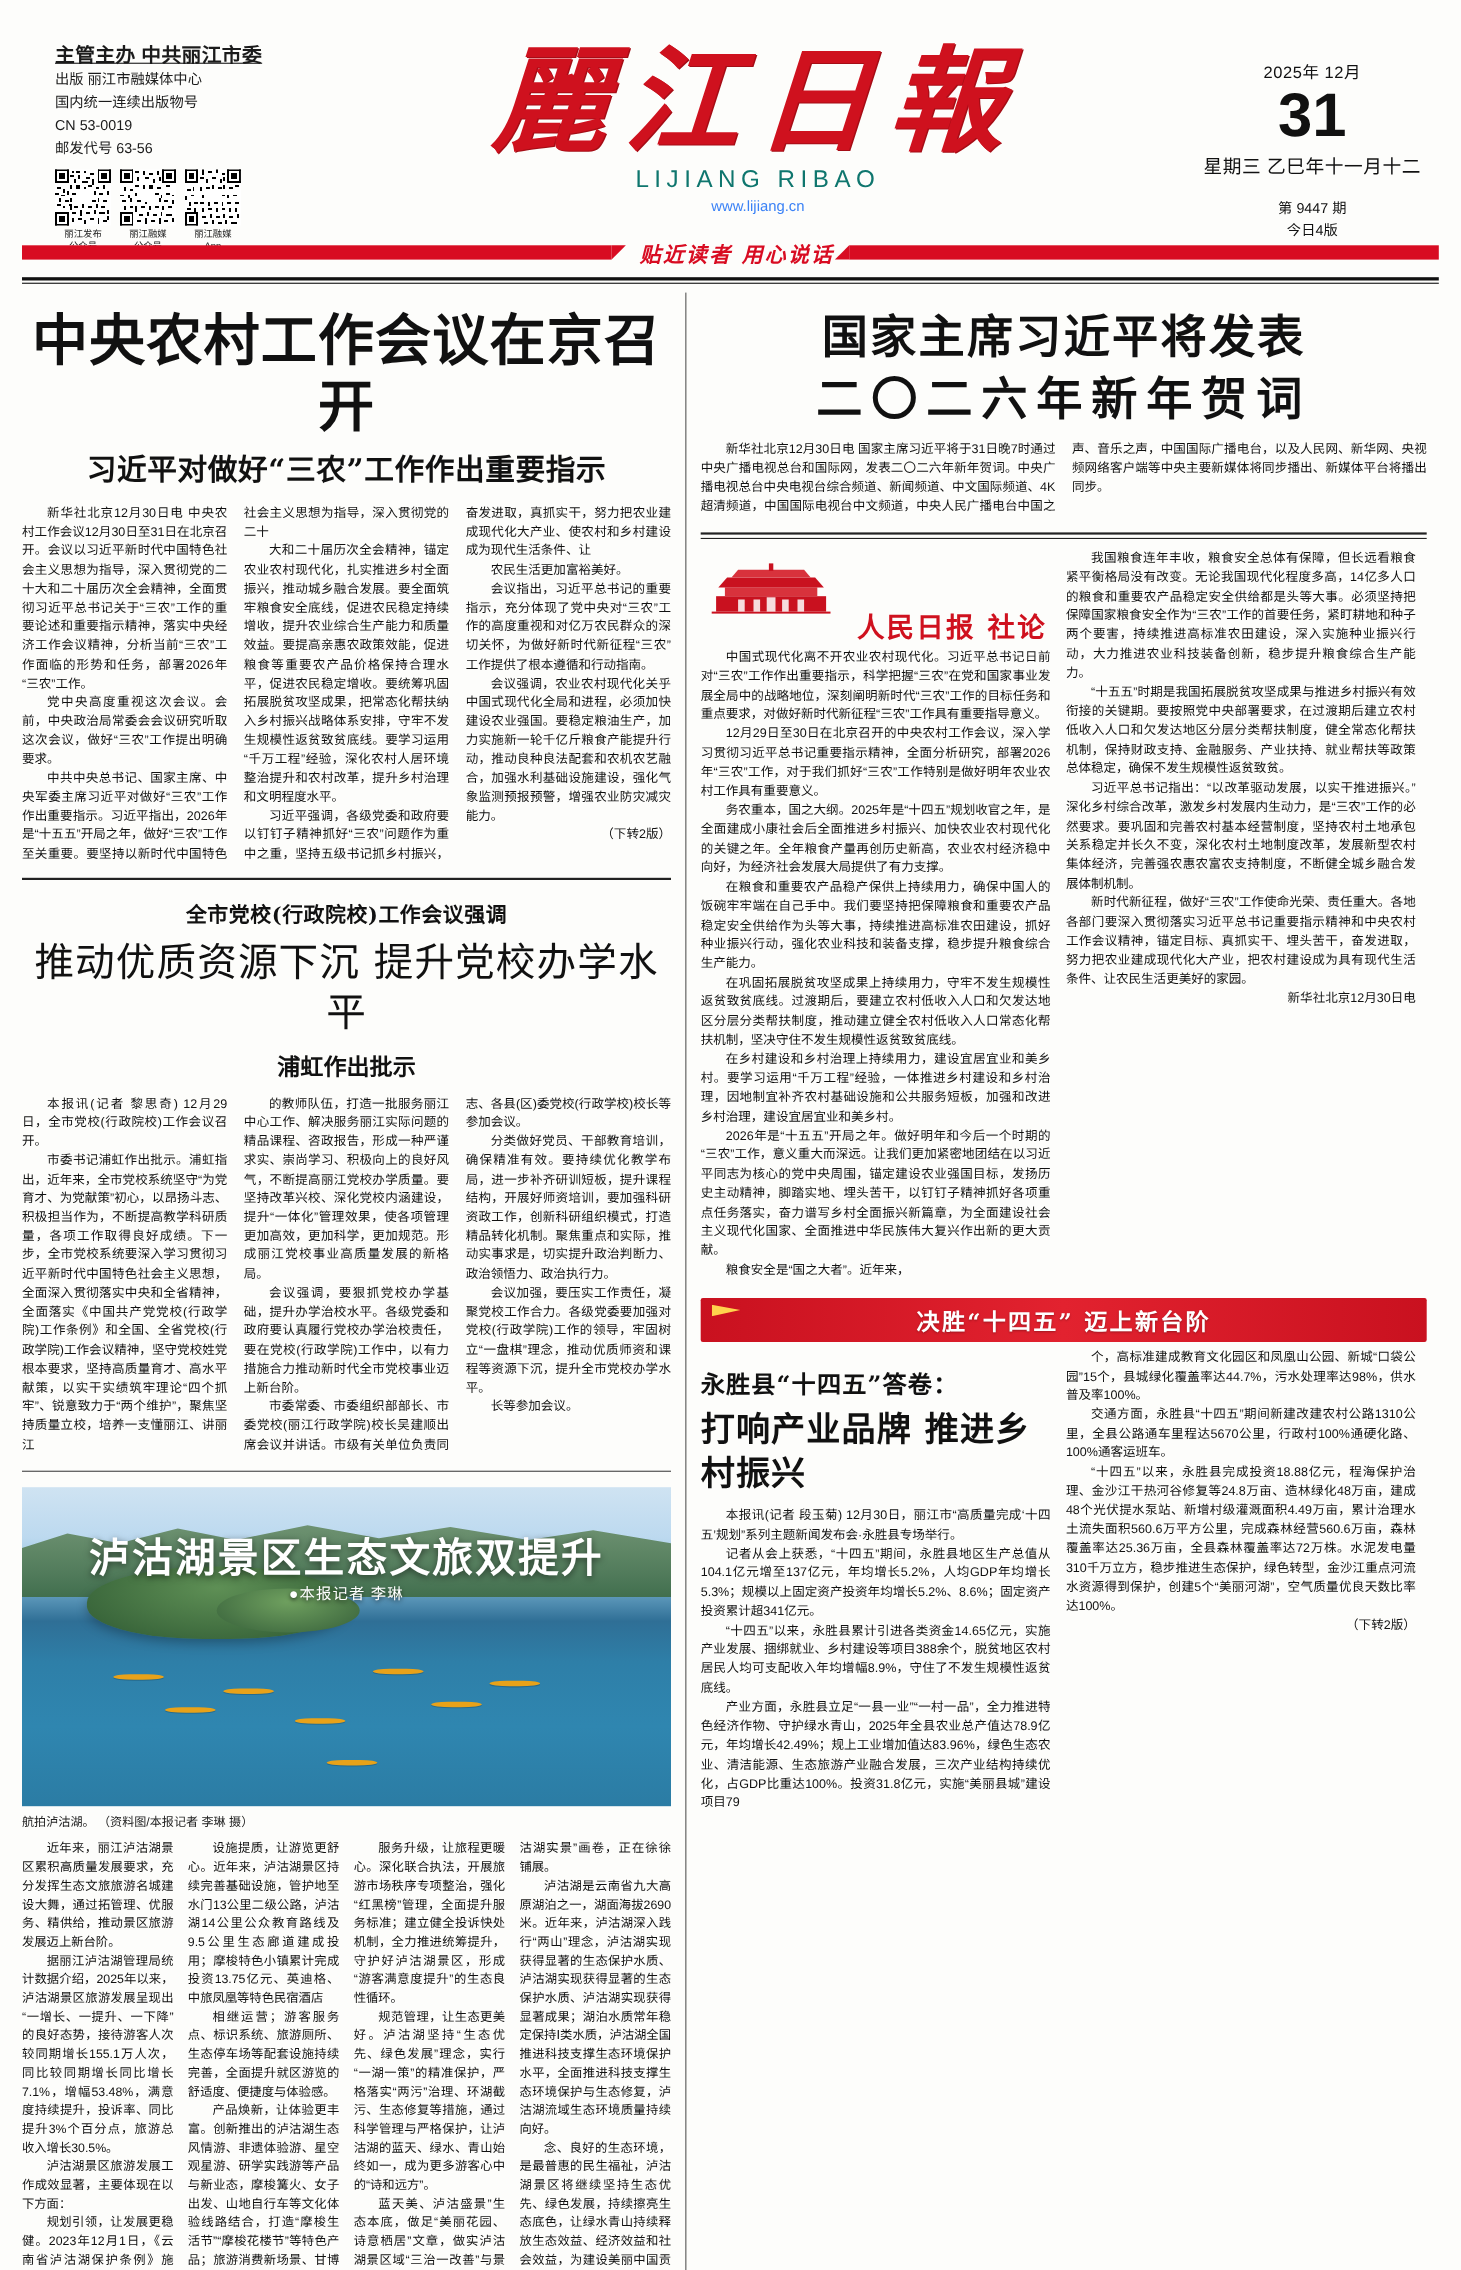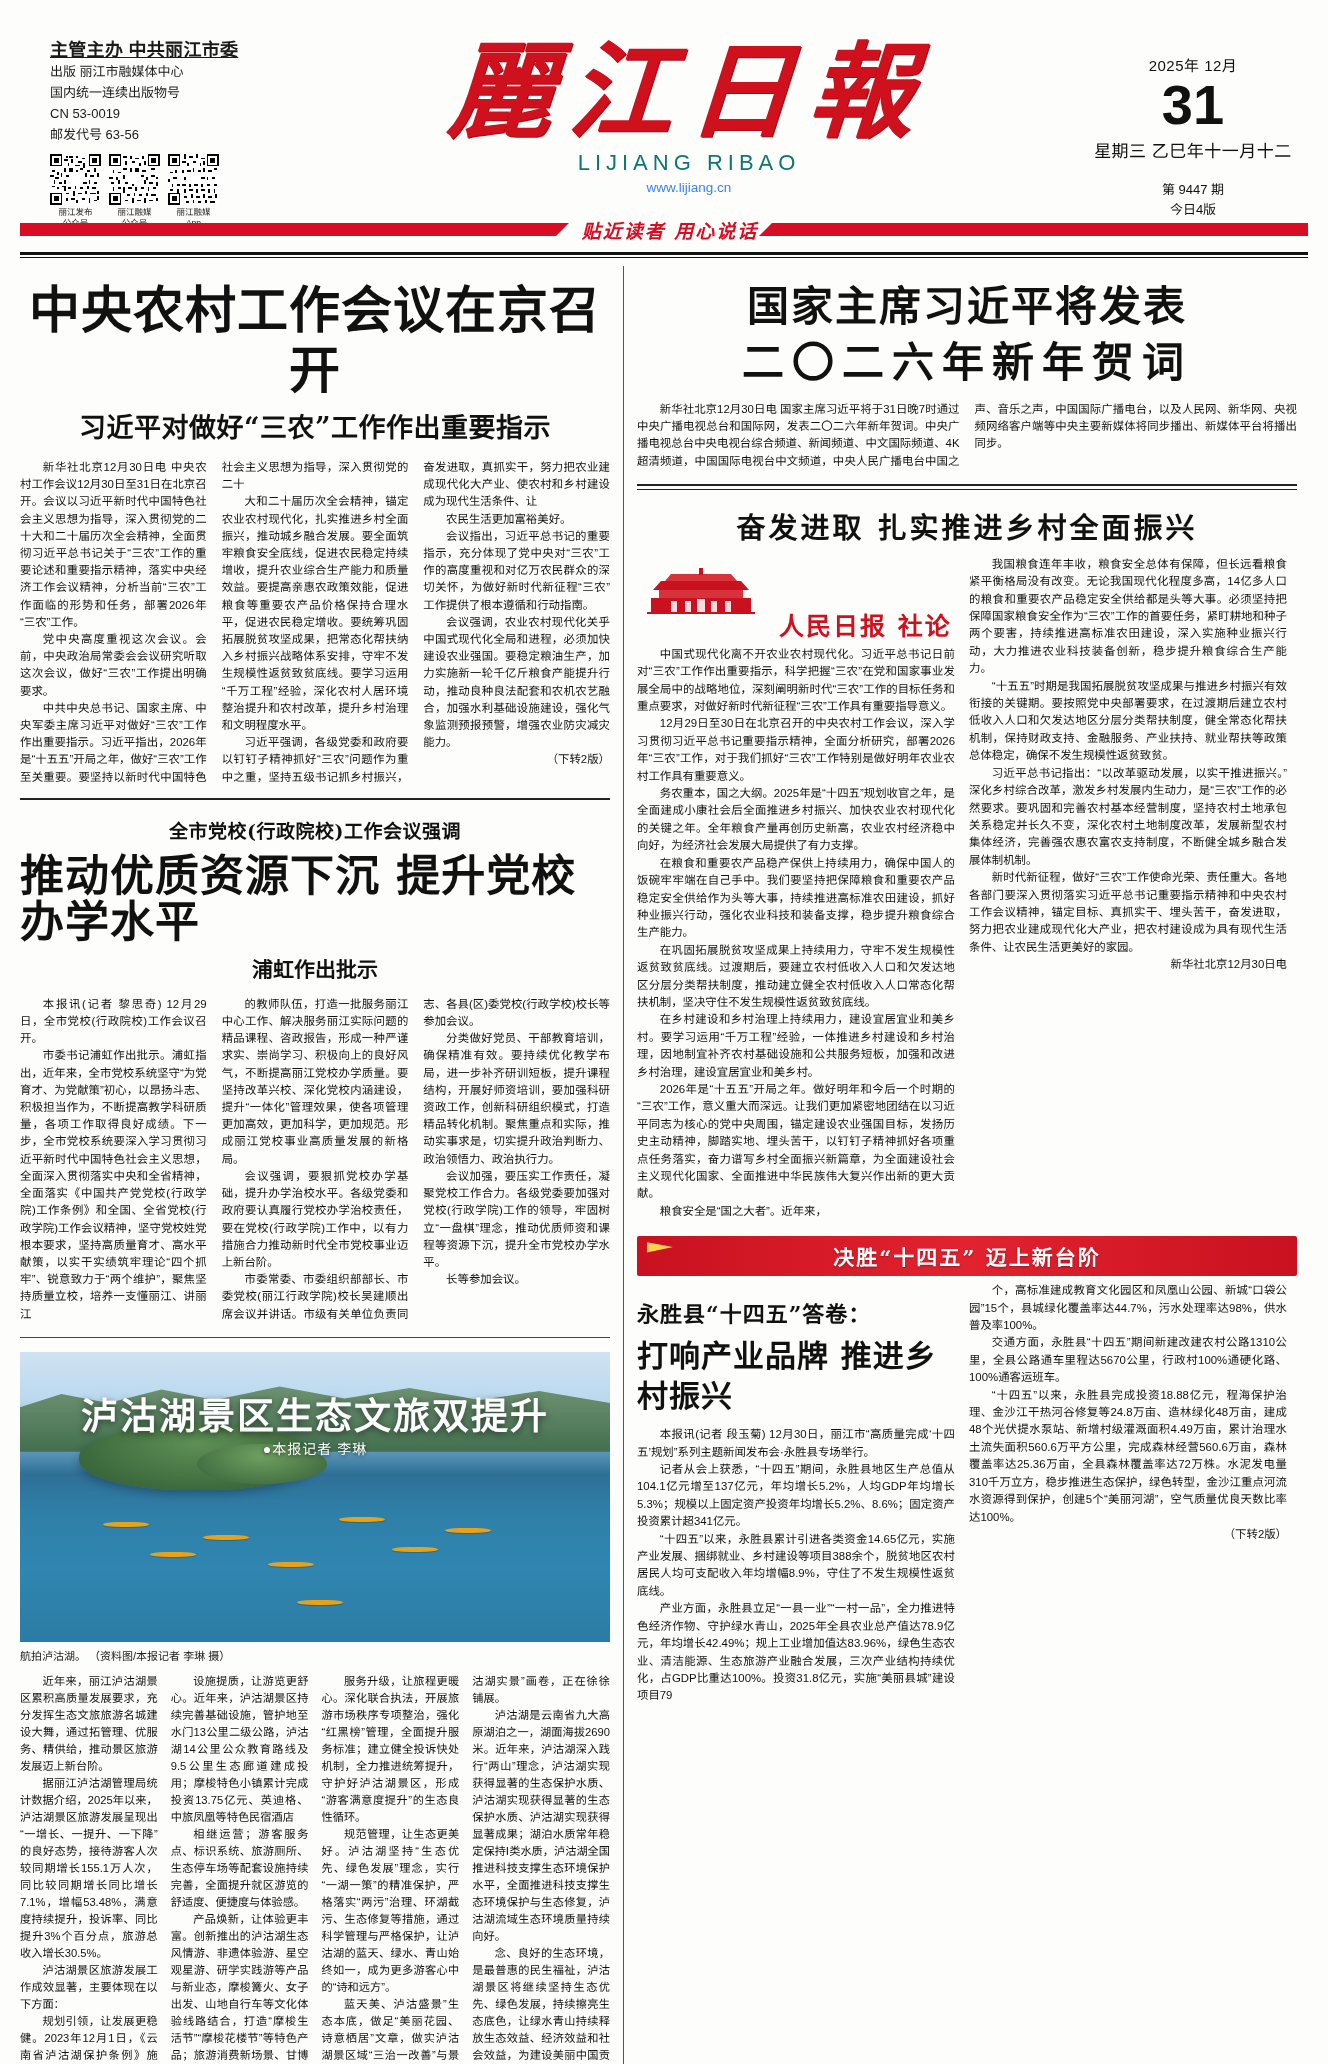--- a/index.html
+++ b/index.html
@@ -74,21 +74,21 @@
   .cols2{column-count:2;column-gap:15px;font-size:11.4px;line-height:17.2px;text-align:justify;margin-top:11px;}
   .cols3 p,.cols2 p,.cols4 p{margin:0;text-indent:2em;}
   .cols4{column-count:4;column-gap:13px;font-size:11.2px;line-height:17px;text-align:justify;margin-top:10px;}
   .cols1{font-size:11.4px;line-height:17.4px;text-align:justify;}
   .cols1 p{margin:0;text-indent:2em;}
 
   .hr-sep{height:1px;background:#444;margin:14px 0 0;}
   .hr-sep2{height:2px;background:#222;margin:12px 0 0;}
 
   .kicker{text-align:center;font-family:"DejaVu Serif",serif;font-weight:bold;font-size:19px;margin-top:16px;letter-spacing:.5px;}
-  h2.head2{font-family:"DejaVu Serif",serif;font-weight:bold;font-size:44px;line-height:46px;margin:10px 0 0;letter-spacing:1px;}
+  h2.head2{font-family:"DejaVu Serif",serif;font-weight:normal;font-size:36px;line-height:46px;text-align:center;margin:10px 0 0;letter-spacing:1px;}
   .subdeck{text-align:center;font-size:21px;margin-top:8px;font-family:"DejaVu Serif",serif;font-weight:bold;}
 
   
   .photowrap{position:relative;margin-top:14px;}
   .photo{position:relative;width:100%;height:290px;overflow:hidden;background:linear-gradient(#cfe3f2 0%, #bcd9ef 16%, #8fc0dc 27%, #5e99bb 34%, #2f6f96 42%, #2e7fa8 55%, #2f86b0 75%, #2b7ca4 100%);}
   .photo .hills{position:absolute;left:0;top:26px;width:100%;height:74px;background:linear-gradient(#6b8f6a,#3f6b45);clip-path:polygon(0 40%,7% 22%,15% 34%,24% 16%,33% 30%,44% 12%,55% 28%,66% 14%,78% 30%,88% 18%,100% 34%,100% 100%,0 100%);opacity:.92;}
   .photo .island{position:absolute;left:10%;top:72px;width:40%;height:66px;background:radial-gradient(ellipse at 50% 30%,#5e8f55,#2f5a33);border-radius:50% 50% 45% 45%;box-shadow:0 4px 10px rgba(0,0,0,.25);}
   .photo .island2{position:absolute;left:30%;top:92px;width:22%;height:40px;background:radial-gradient(ellipse at 50% 30%,#6fa05f,#36603a);border-radius:50%;}
   .photo .boat{position:absolute;width:46px;height:5px;background:#e8a219;border-radius:40% 40% 50% 50%/60%;box-shadow:0 1px 0 rgba(0,0,0,.18);}
   .photo-title{
@@ -483,21 +483,20 @@
 
       <h1 class="lead2">国家主席习近平将发表</h1>
       <h1 class="lead2" style="margin-top:2px;letter-spacing:8px;">二〇二六年新年贺词</h1>
 
       <div class="cols2">
         <p>新华社北京12月30日电 国家主席习近平将于31日晚7时通过中央广播电视总台和国际网，发表二〇二六年新年贺词。中央广播电视总台中央电视台综合频道、新闻频道、中文国际频道、4K超清频道，中国国际电视台中文频道，中央人民广播电台中国之声、音乐之声，中国国际广播电台，以及人民网、新华网、央视频网络客户端等中央主要新媒体将同步播出、新媒体平台将播出同步。</p>
       </div>
 
       <div class="sep-dbl"></div>
 
-      <div class="editorial-head">奋发进取   扎实推进乡村全面振兴</div>
 
       <div style="display:flex;gap:14px;margin-top:10px;">
         <div style="width:318px;">
           <div class="rmrb">
             <div class="rmrb-logo">
               <svg class="tiananmen" viewBox="0 0 112 46">
                 <rect x="6" y="30" width="100" height="14" fill="#c9111f"></rect>
                 <rect x="2" y="44" width="108" height="2" fill="#c9111f"></rect>
                 <rect x="14" y="22" width="84" height="8" fill="#d8323c"></rect>
                 <polygon points="8,22 104,22 96,13 16,13" fill="#c9111f"></polygon>

